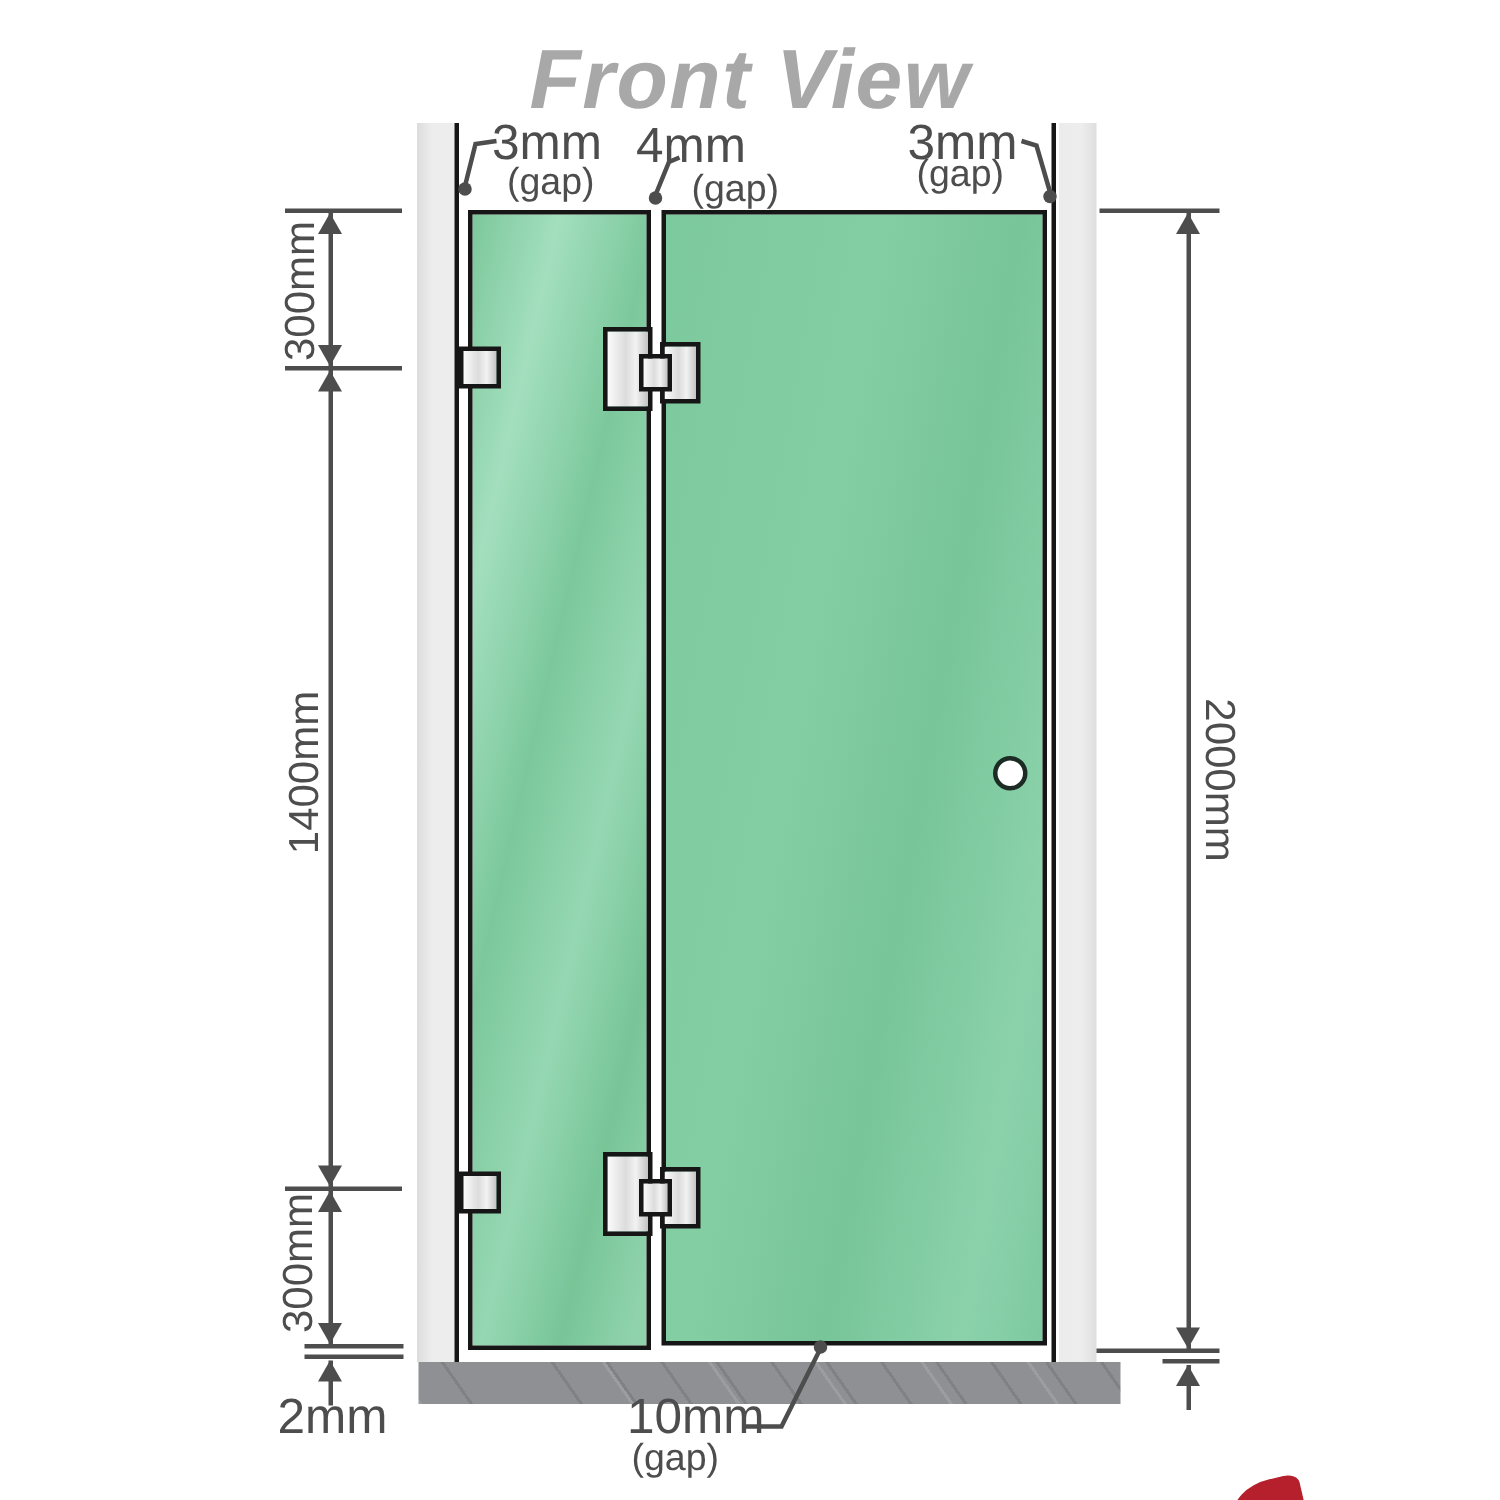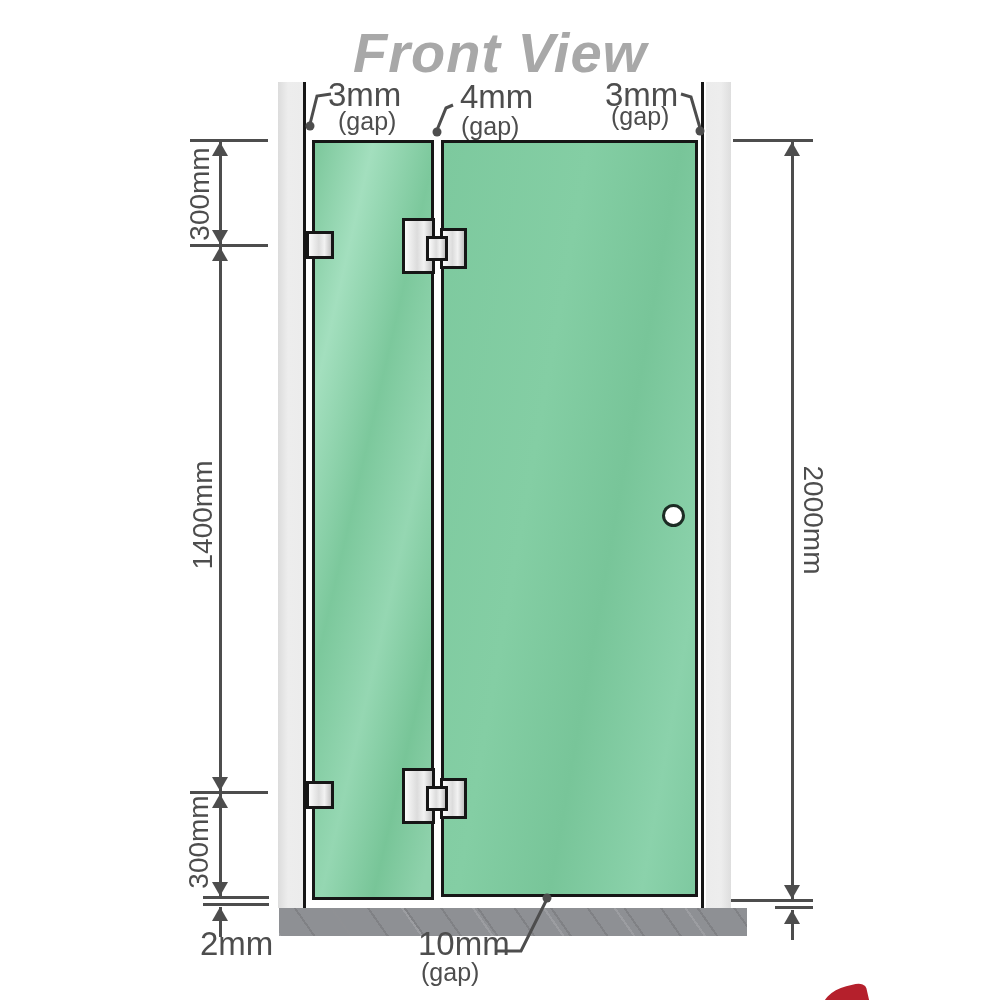--- a/index.html
+++ b/index.html
@@ -118,35 +118,35 @@
   <div class="abs arr up" style="left:212px;top:142px;"></div>
   <div class="abs arr down" style="left:212px;top:230px;"></div>
   <div class="abs arr up" style="left:212px;top:247px;"></div>
   <div class="abs arr down" style="left:212px;top:777px;"></div>
   <div class="abs arr up" style="left:212px;top:794px;"></div>
   <div class="abs arr down" style="left:212px;top:882px;"></div>
   <div class="abs arr up" style="left:212px;top:907px;"></div>
   <div class="abs dimlabel" style="left:200px;top:194px;">300mm</div>
   <div class="abs dimlabel" style="left:203px;top:515px;">1400mm</div>
   <div class="abs dimlabel" style="left:199px;top:842px;">300mm</div>
-  <div class="abs plain" style="left:200px;top:925px;">2mm</div>
+  <div class="abs plain" style="left:185px;top:925px;">2mm</div>
 
   <div class="abs dline tick" style="left:733px;top:139px;width:80px;"></div>
   <div class="abs dline tick" style="left:731px;top:899px;width:82px;"></div>
   <div class="abs dline tick" style="left:775px;top:906px;width:38px;"></div>
   <div class="abs dline vline" style="left:791px;top:142px;height:758px;"></div>
   <div class="abs dline vline" style="left:791px;top:910px;height:30px;"></div>
   <div class="abs arr up" style="left:784px;top:142px;"></div>
   <div class="abs arr down" style="left:784px;top:885px;"></div>
   <div class="abs arr up" style="left:784px;top:910px;"></div>
   <div class="abs dimlabel cw" style="left:813px;top:520px;">2000mm</div>
 
   <div class="abs gapval" style="left:328px;top:76px;">3mm</div>
   <div class="abs gapsub" style="left:338px;top:107px;">(gap)</div>
-  <div class="abs gapval" style="left:460px;top:78px;">4mm</div>
+  <div class="abs gapval" style="left:424px;top:78px;">4mm</div>
   <div class="abs gapsub" style="left:461px;top:112px;">(gap)</div>
   <div class="abs gapval" style="left:605px;top:76px;">3mm</div>
   <div class="abs gapsub" style="left:611px;top:102px;">(gap)</div>
 
   <div class="abs gapval" style="left:418px;top:925px;">10mm</div>
   <div class="abs gapsub" style="left:421px;top:958px;">(gap)</div>
 
   <svg class="abs overlay" width="1000" height="1000" viewBox="0 0 1000 1000">
     <polyline points="331,94 317,96 310,124" fill="none" stroke="#4d4d4d" stroke-width="3"></polyline>
     <circle cx="310" cy="126" r="4.5" fill="#4d4d4d"></circle>

